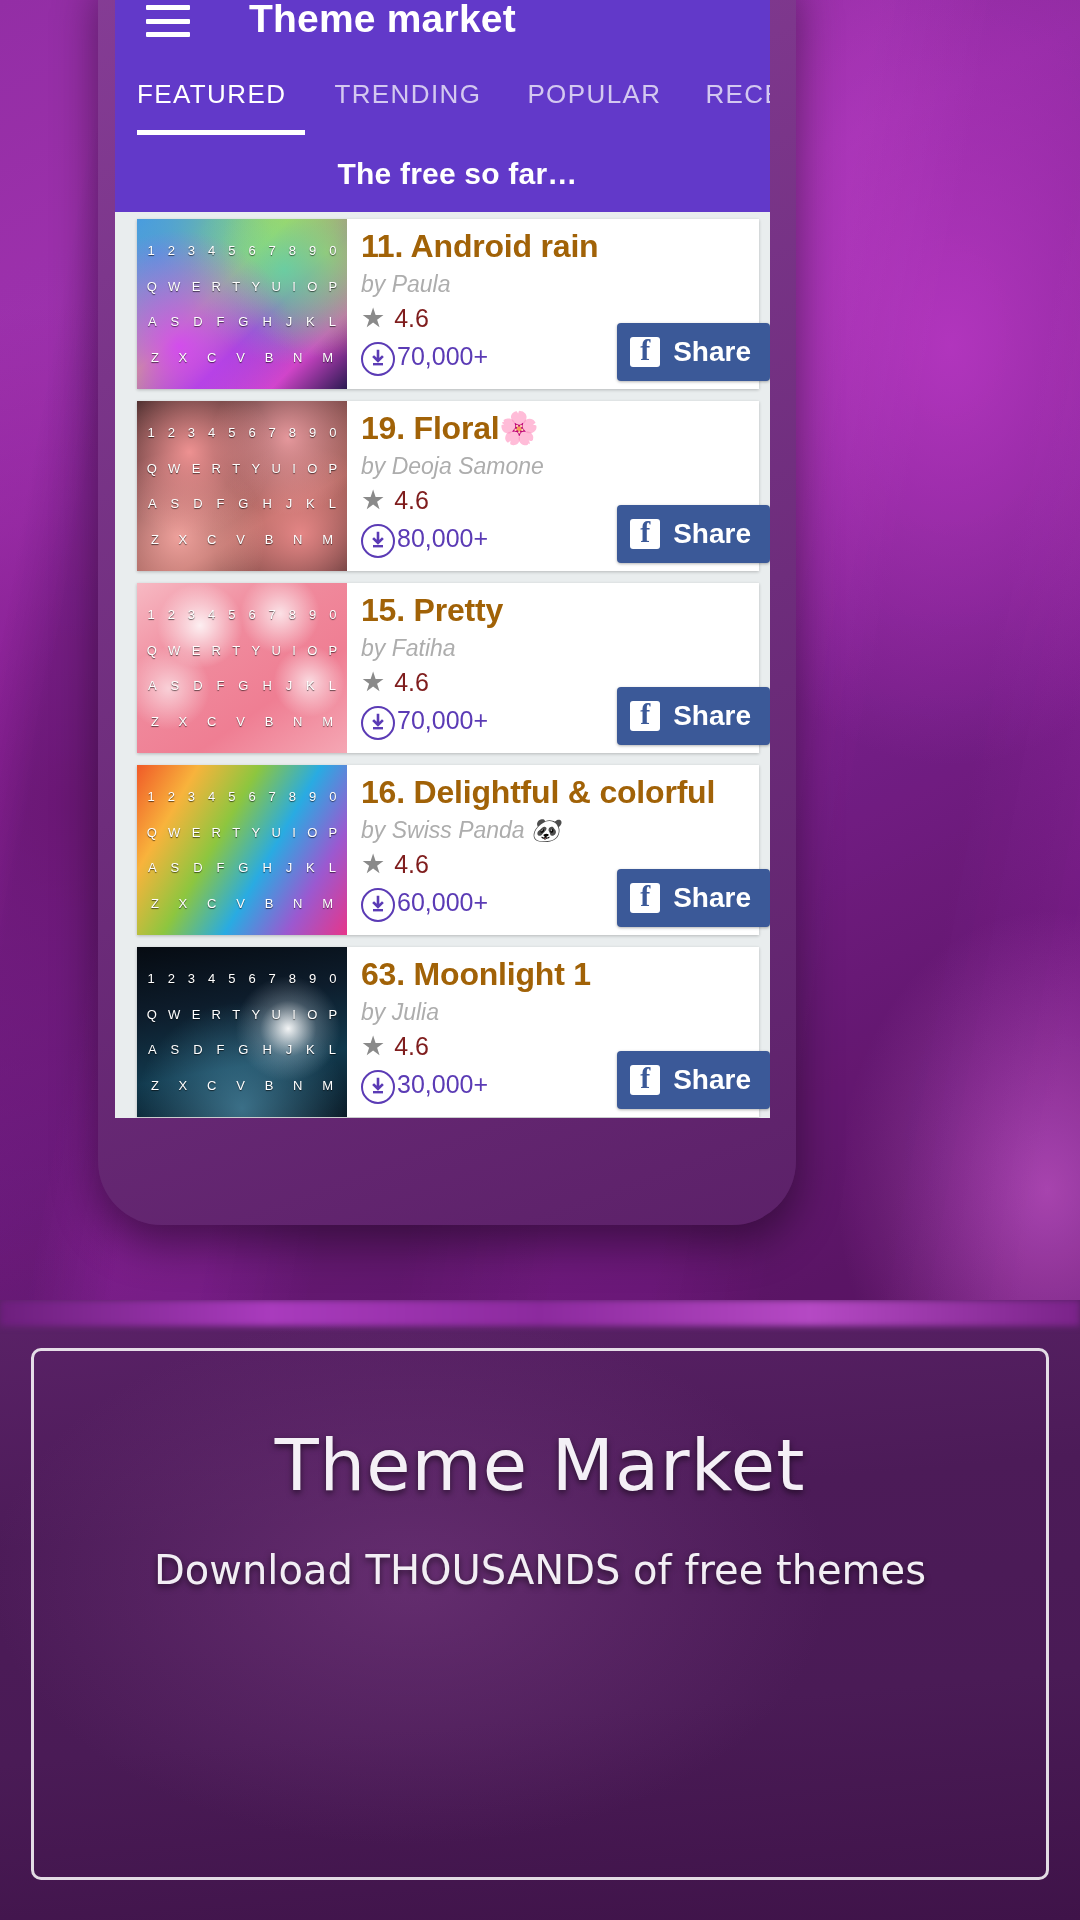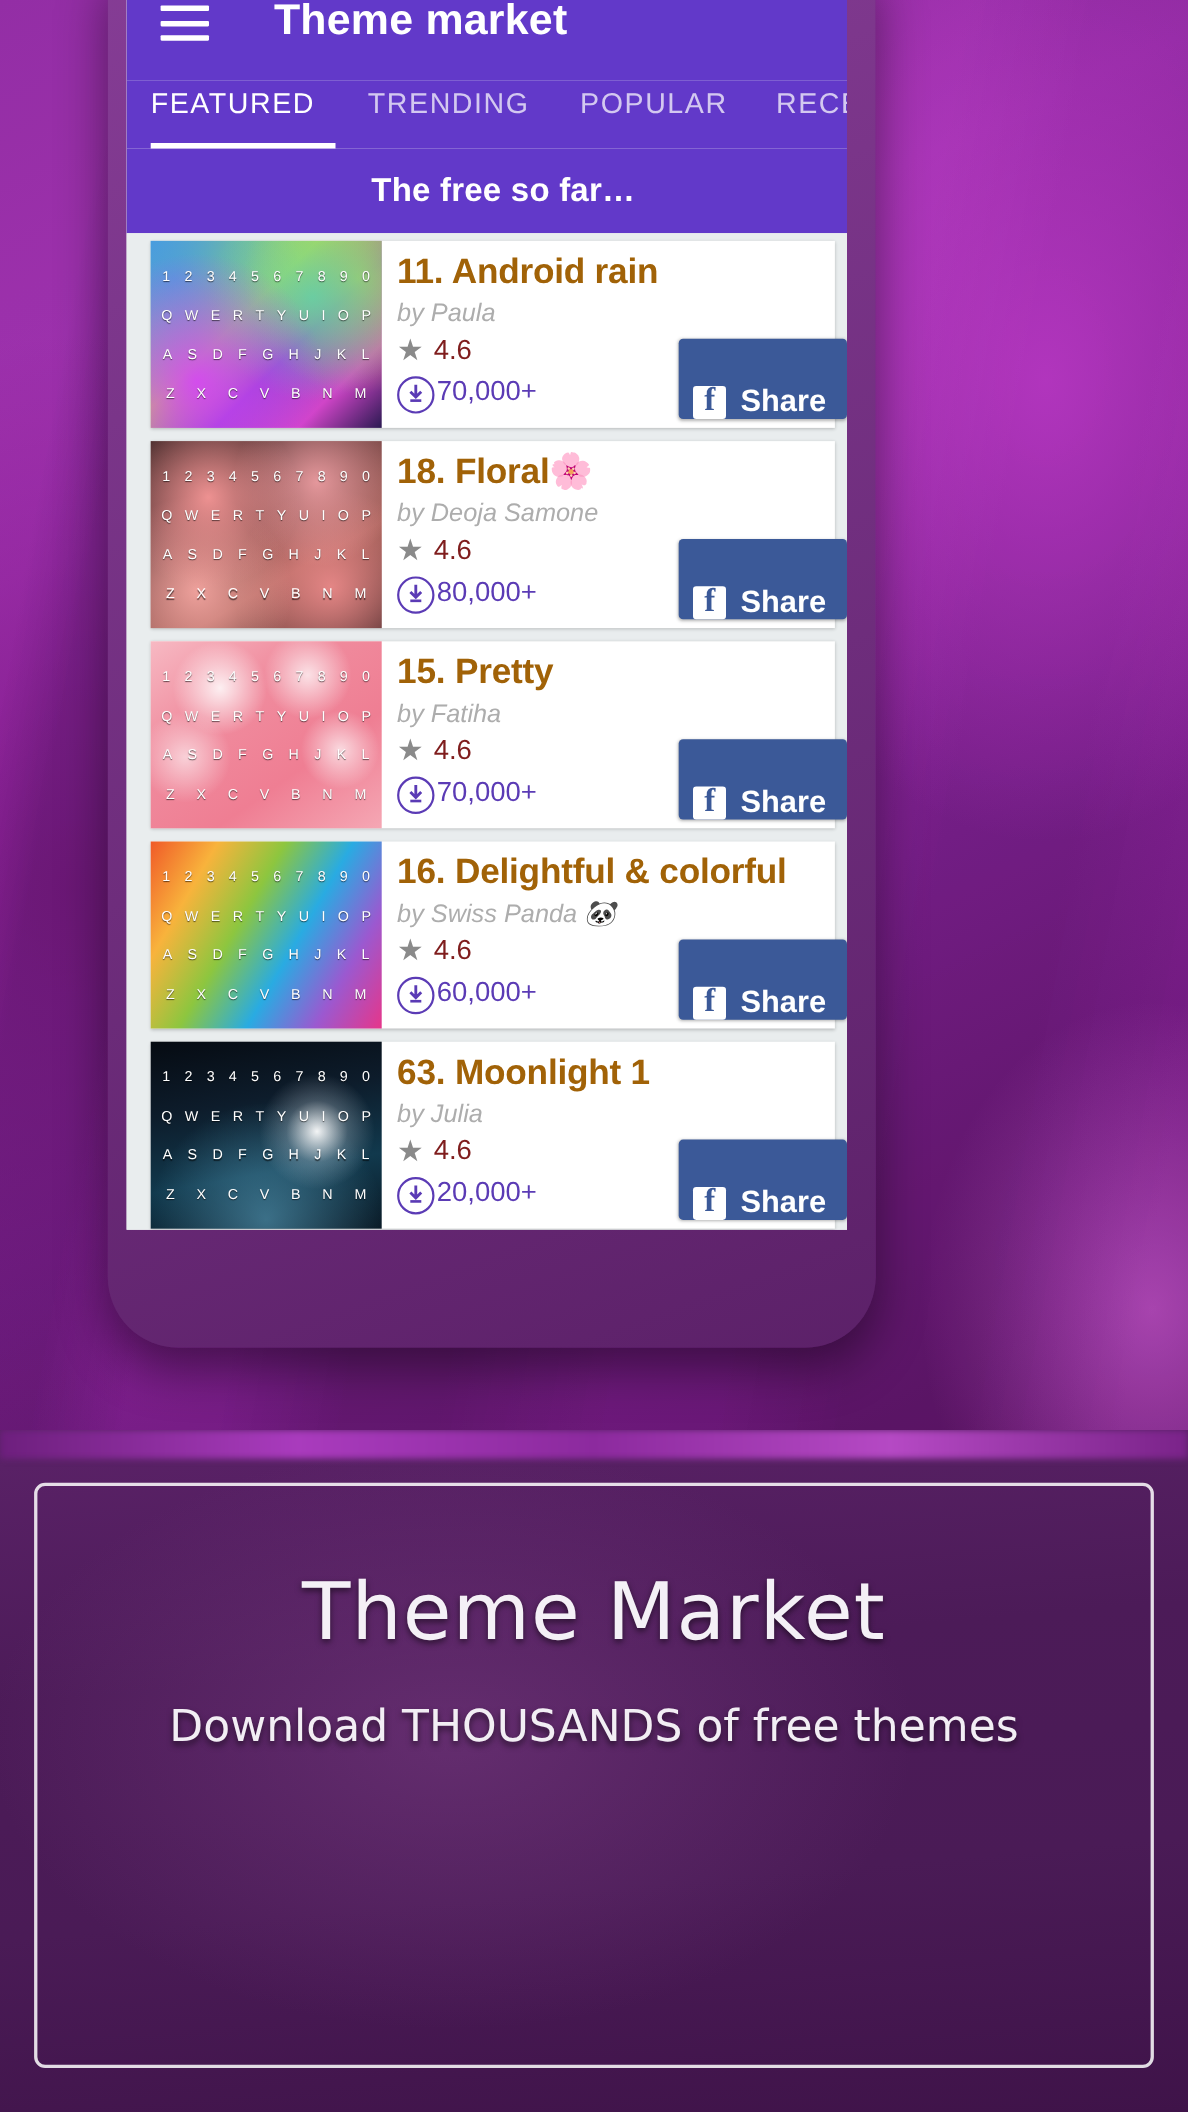--- a/index.html
+++ b/index.html
@@ -156,22 +156,22 @@
   .dl-icon{
     width:34px; height:34px; border:2.5px solid #5b3bb5; border-radius:50%;
     display:flex; align-items:center; justify-content:center; flex:none;
   }
   .dl-icon svg{ display:block; }
   .dl-count{ font-size:25px; color:#5b3bb5; }
 
   .share-btn{
     position:absolute; right:-11px; bottom:8px;
     background:#3b5998; border-radius:4px;
-    height:73px; padding:0 19px 0 13px;
-    display:flex; align-items:flex-end; gap:13px; cursor:pointer;
+    height:58px; padding:0 19px 0 13px;
+    display:flex; align-items:center; gap:13px; cursor:pointer;
     box-shadow:0 1px 3px rgba(0,0,0,.3);
   }
   .fb-glyph{
     width:30px; height:30px; background:#fff; border-radius:3px;
     position:relative; flex:none;
   }
   .fb-glyph:after{
     content:"f"; position:absolute; left:0; right:0; top:-4px;
     text-align:center; font-family:"Liberation Serif", serif;
     font-weight:bold; font-size:30px; color:#3b5998;
@@ -354,21 +354,21 @@
                 <span>X</span>
                 <span>C</span>
                 <span>V</span>
                 <span>B</span>
                 <span>N</span>
                 <span>M</span>
               </div>
           </div>
         </div>
         <div class="info">
-          <div class="title">18. Floral🌸</div>
+          <div class="title">19. Floral🌸</div>
           <div class="author">by Deoja Samone</div>
           <div class="rating">
             <span class="star">★</span>
             <span class="rating-val">4.6</span>
           </div>
           <div class="dlrow">
             <span class="dl-icon">
               <svg width="20" height="20" viewBox="0 0 20 20">
                   <path d="M10 2 v8 M6 8 l4 4 4-4" stroke="#5b3bb5" stroke-width="2.6" fill="none" stroke-linecap="square"></path>
                   <rect x="5" y="14" width="10" height="2.4" fill="#5b3bb5"></rect>
@@ -583,21 +583,21 @@
             <span class="star">★</span>
             <span class="rating-val">4.6</span>
           </div>
           <div class="dlrow">
             <span class="dl-icon">
               <svg width="20" height="20" viewBox="0 0 20 20">
                   <path d="M10 2 v8 M6 8 l4 4 4-4" stroke="#5b3bb5" stroke-width="2.6" fill="none" stroke-linecap="square"></path>
                   <rect x="5" y="14" width="10" height="2.4" fill="#5b3bb5"></rect>
                 </svg>
             </span>
-            <span class="dl-count">20,000+</span>
+            <span class="dl-count">30,000+</span>
           </div>
           <div class="share-btn">
             <span class="fb-glyph"></span>
             <span class="share-label">Share</span>
           </div>
         </div>
       </div>
 
     </div>
   </div>

